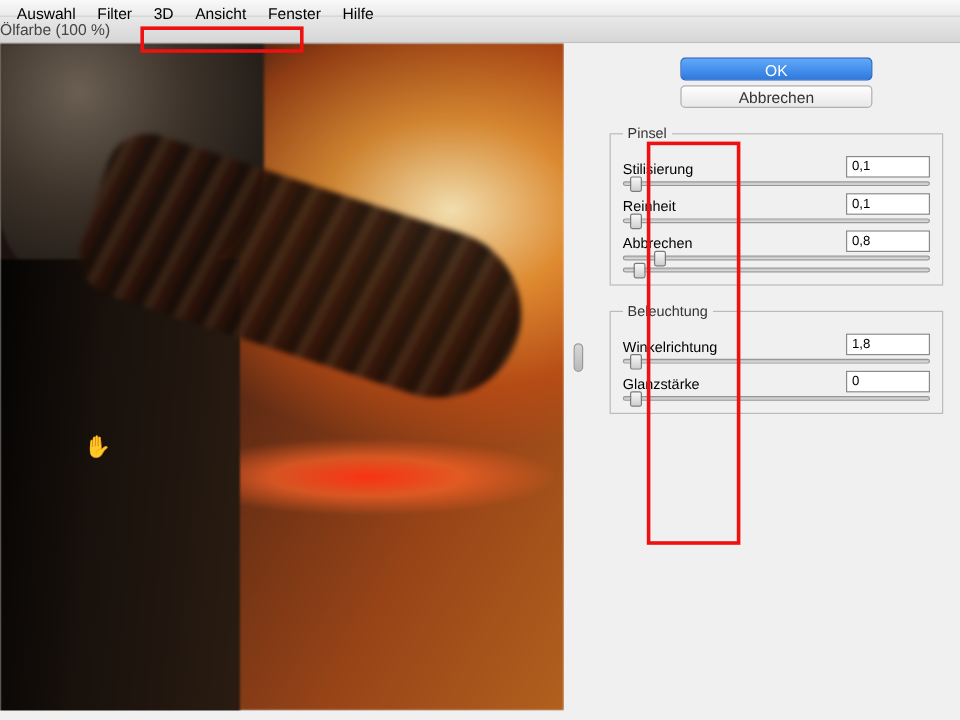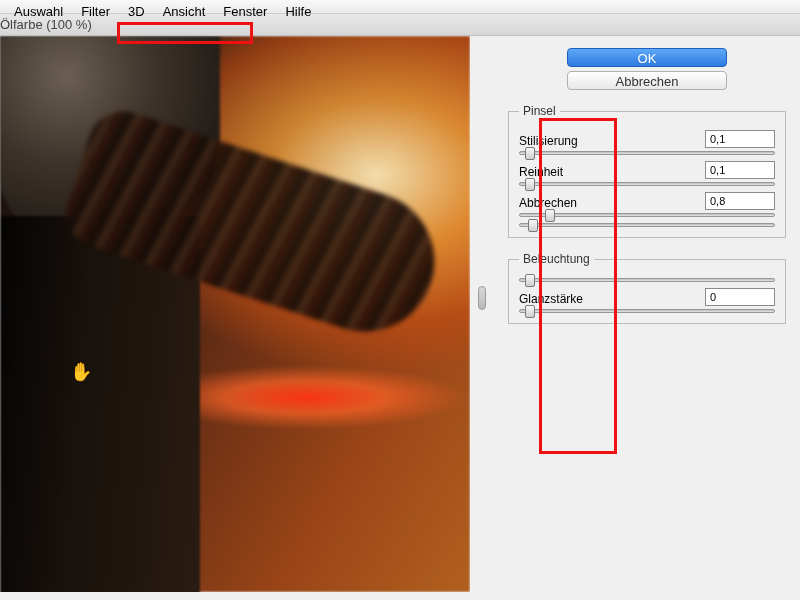--- a/index.html
+++ b/index.html
@@ -115,20 +115,24 @@
         <div class="slider-track">
             <div class="slider-thumb" style="left:3%"></div>
           </div>
       </div>
     </fieldset>
 
     <fieldset>
       <legend>Beleuchtung</legend>
 
       <div class="row">
+        <div class="row-top">
+          <span>Winkelrichtung</span>
+          <input class="val" value="1,8" style="">
+        </div>
         <div class="slider-track">
             <div class="slider-thumb" style="left:2%"></div>
           </div>
       </div>
 
       <div class="row">
         <div class="row-top">
           <span>Glanzstärke</span>
           <input class="val" value="0" style="">
         </div>

